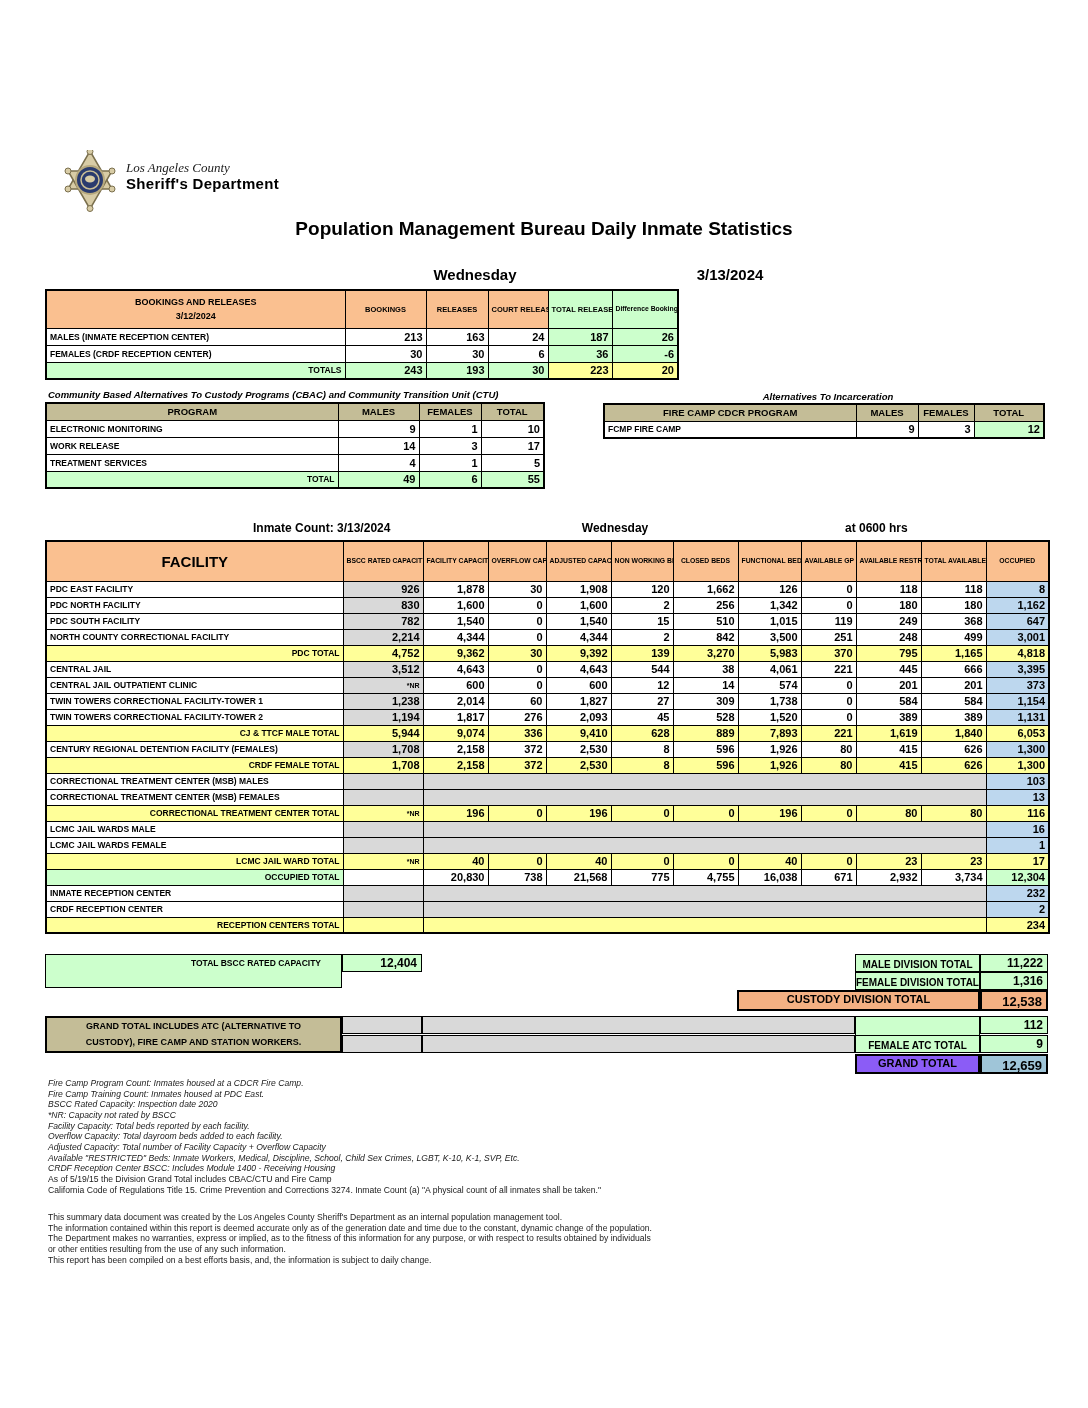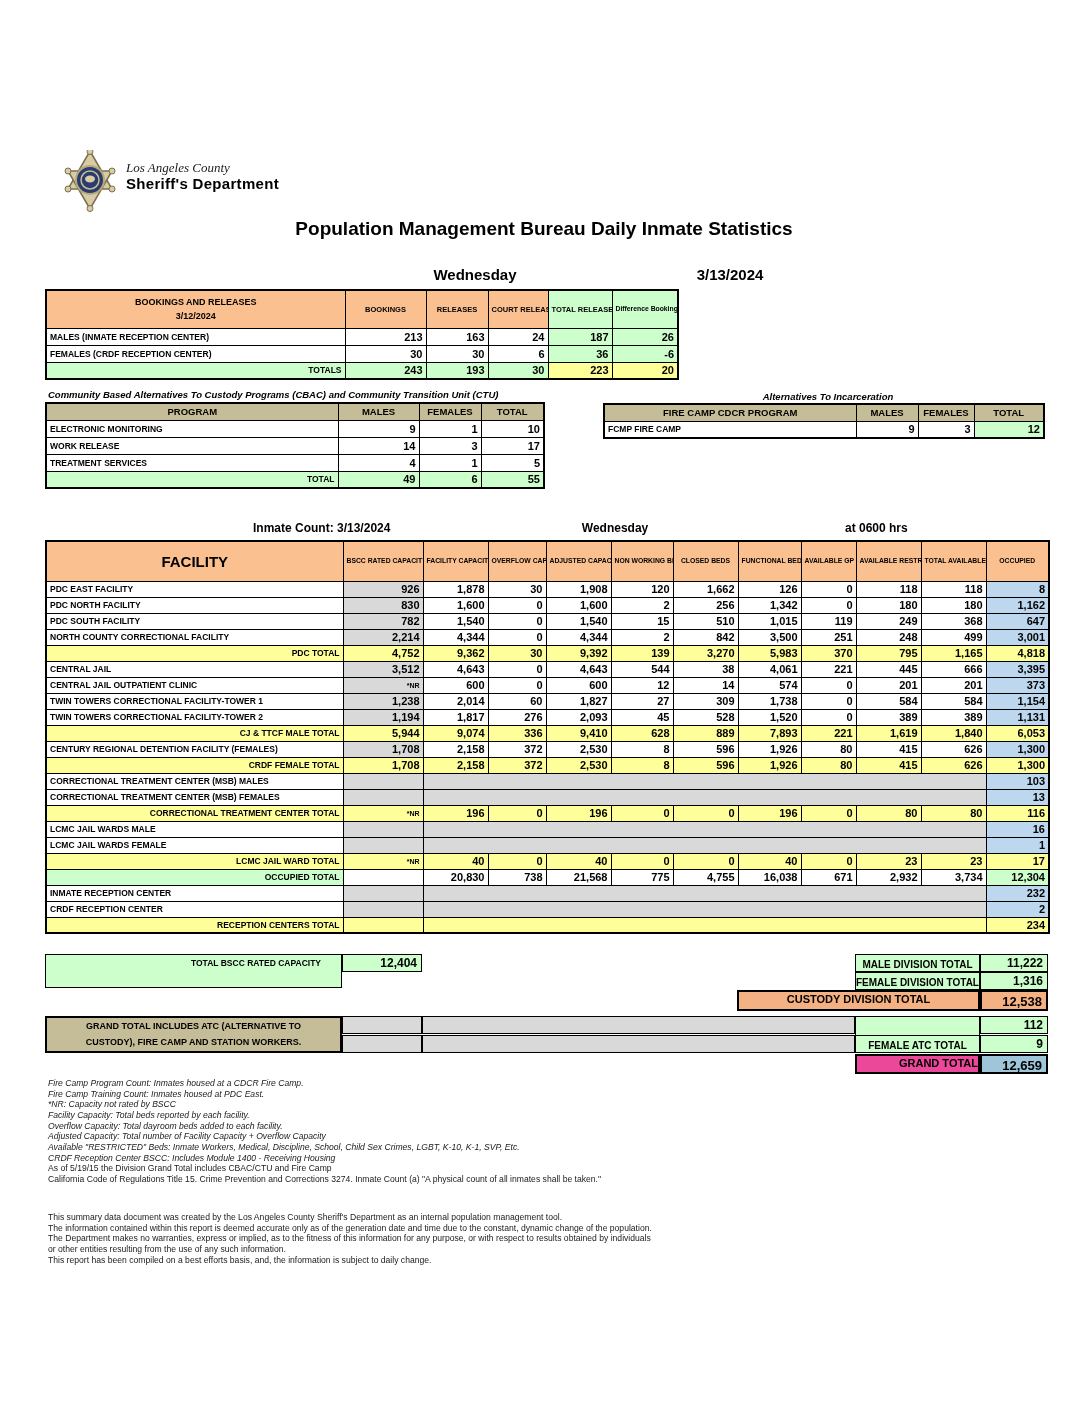--- a/index.html
+++ b/index.html
@@ -532,26 +532,27 @@
   <div class="abs cellbox gray" style="left:342px;top:1016px;width:80px;height:18px;"></div>
   <div class="abs cellbox gray" style="left:422px;top:1016px;width:433px;height:18px;"></div>
   <div class="abs cellbox gray" style="left:342px;top:1035px;width:80px;height:18px;"></div>
   <div class="abs cellbox gray" style="left:422px;top:1035px;width:433px;height:18px;"></div>
 
   <div class="abs cellbox green slbl" style="left:855px;top:1016px;width:125px;height:18px;padding-top:20px;">MALE ATC TOTAL</div>
   <div class="abs cellbox green vcell" style="left:980px;top:1016px;width:68px;height:18px;">112</div>
   <div class="abs cellbox green slbl" style="left:855px;top:1035px;width:125px;height:18px;padding-top:4px;">FEMALE ATC TOTAL</div>
   <div class="abs cellbox green vcell" style="left:980px;top:1035px;width:68px;height:18px;">9</div>
 
-  <div class="abs thick biglbl" style="left:855px;top:1054px;width:125px;height:20px;background:#ec4899;padding-top:1px;text-align:right;">GRAND TOTAL</div>
+  <div class="abs thick biglbl" style="left:855px;top:1054px;width:125px;height:20px;background:#8b5cf6;padding-top:1px;">GRAND TOTAL</div>
   <div class="abs thick vcell" style="left:980px;top:1054px;width:68px;height:20px;background:#9FC5D8;font-size:13px;padding-top:2px;">12,659</div>
 
   <div class="abs fnote" style="left:48px;top:1078px;width:700px;">
       <div class="it">Fire Camp Program Count: Inmates housed at a CDCR Fire Camp.</div>
       <div class="it">Fire Camp Training Count: Inmates housed at PDC East.</div>
+      <div class="it">BSCC Rated Capacity: Inspection date 2020</div>
       <div class="it">*NR: Capacity not rated by BSCC</div>
       <div class="it">Facility Capacity: Total beds reported by each facility.</div>
       <div class="it">Overflow Capacity: Total dayroom beds added to each facility.</div>
       <div class="it">Adjusted Capacity: Total number of Facility Capacity + Overflow Capacity</div>
       <div class="it">Available "RESTRICTED" Beds: Inmate Workers, Medical, Discipline, School, Child Sex Crimes,  LGBT, K-10, K-1, SVP, Etc.</div>
       <div class="it">CRDF Reception Center BSCC: Includes Module 1400 - Receiving Housing</div>
       <div>As of 5/19/15 the Division Grand Total includes CBAC/CTU and Fire Camp</div>
       <div>California Code of Regulations Title 15. Crime Prevention and Corrections 3274. Inmate Count (a) "A physical count of all inmates shall be taken."</div>
     </div>
 

